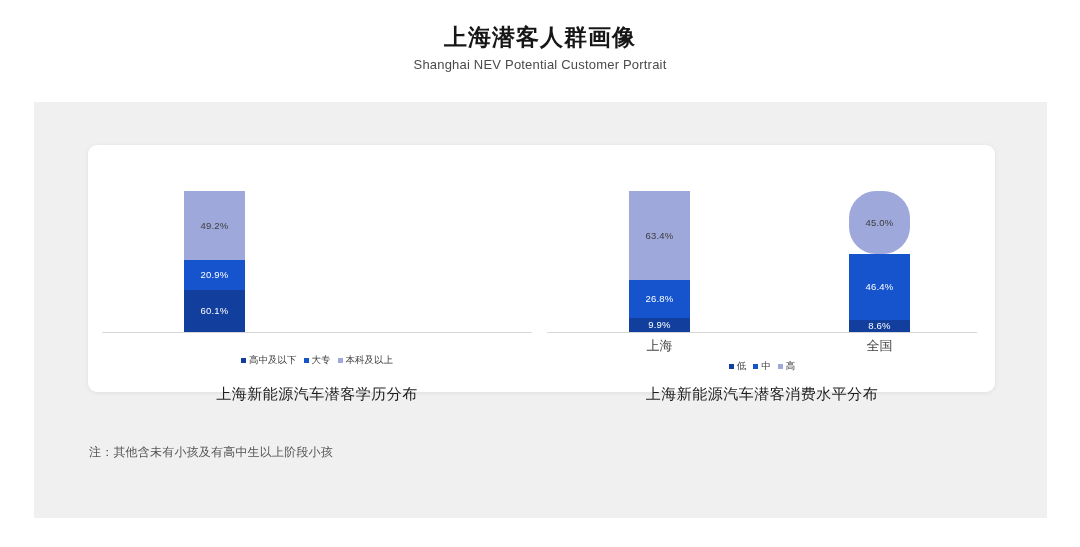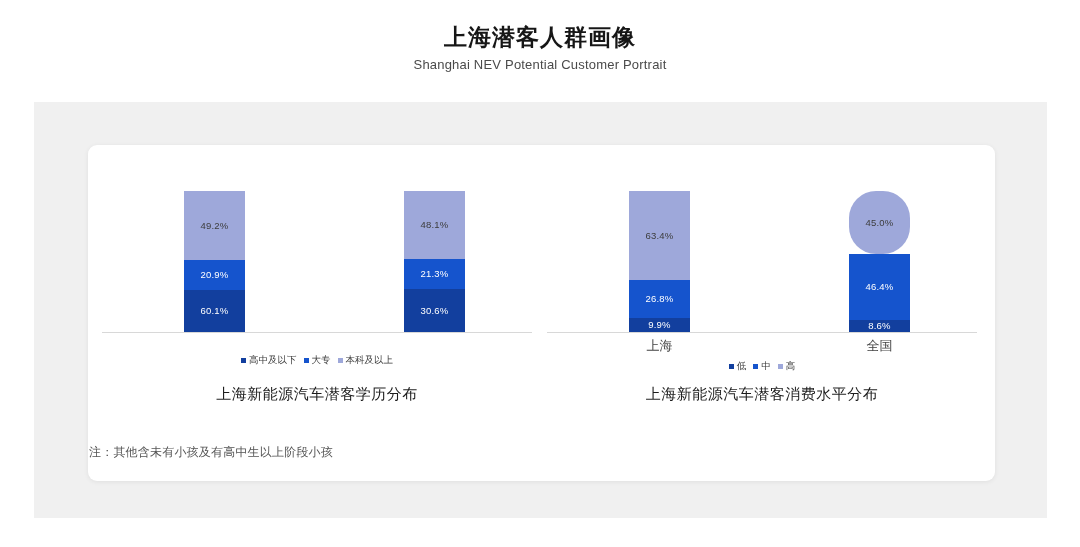--- a/index.html
+++ b/index.html
@@ -25,21 +25,21 @@
   
   .outer-panel {
     position: absolute; left: 34px; top: 102px;
     width: 1013px; height: 416px;
     background: #f0f0f0;
   }
 
   
   .card {
     position: absolute; left: 88px; top: 145px;
-    width: 907px; height: 336px;
+    width: 907px; height: 247px;
     background: #ffffff;
     border-radius: 9px;
     box-shadow: 0 1px 5px rgba(0,0,0,0.07);
   }
 
   
   .charts { position: absolute; left: 0; top: 0; width: 907px; height: 313px; }
   .chart-block { position: absolute; top: 0; width: 430px; height: 313px; }
   .chart-block.left  { left: 14px; }
   .chart-block.right { left: 459px; }
@@ -125,31 +125,20 @@
             <div class="seg top" style="height: 69.372px;">
               <span>49.2%</span>
             </div>
             <div class="seg middle" style="height: 29.469px;">
               <span>20.9%</span>
             </div>
             <div class="seg bottom" style="height: 42.159px;">
               <span>60.1%</span>
             </div>
           </div>
-          <div class="bar b2">
-            <div class="seg top" style="height: 67.821px;">
-              <span>48.1%</span>
-            </div>
-            <div class="seg middle" style="height: 30.033px;">
-              <span>21.3%</span>
-            </div>
-            <div class="seg bottom" style="height: 43.146px;">
-              <span>30.6%</span>
-            </div>
-          </div>
         </div>
 
         <div class="axis-line"></div>
 
         <div class="legend lg-left">
           <span class="lg-item">
             <i class="sw c-dark"></i>
             <span>高中及以下</span>
           </span>
           <span class="lg-item">

